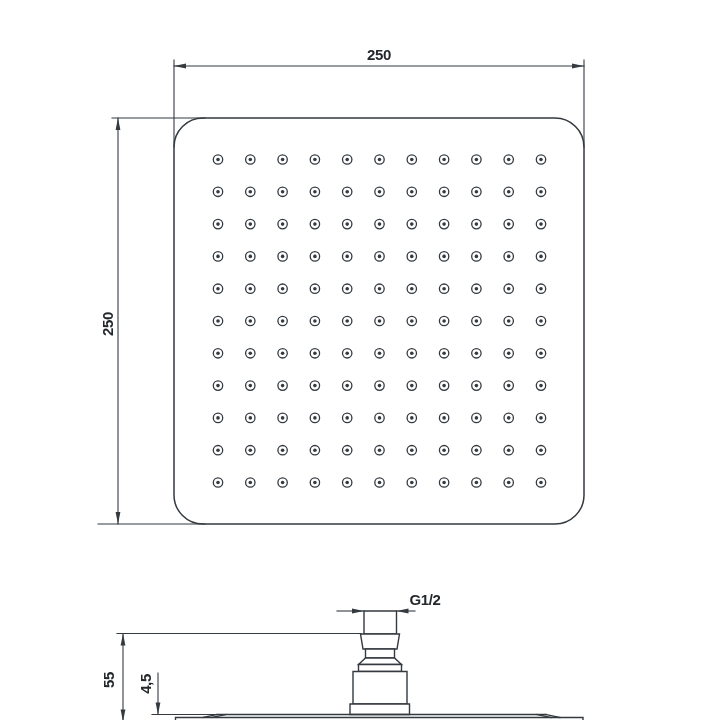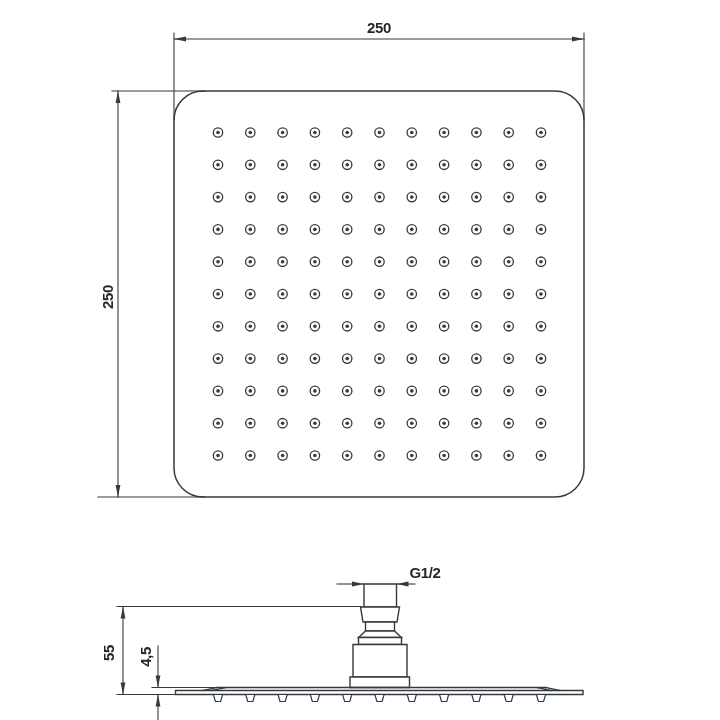--- a/index.html
+++ b/index.html
@@ -2,21 +2,21 @@
 <html style="--line: #343a40; --text: #24282d; --bg: #ffffff;"><head>
 <meta charset="utf-8">
 <style>
   :root { --line:#343a40; --text:#24282d; --bg:#ffffff; }
   html,body{ margin:0; padding:0; }
   body{
     width:720px; height:720px; background:var(--bg);
     font-family:"Liberation Sans", sans-serif;
     overflow:hidden;
   }
-  .canvas{ position:relative; width:720px; height:672px; background:var(--bg); }
+  .canvas{ position:relative; width:720px; height:672px; background:var(--bg);margin-top:27px; }
   svg{ display:block; }
   .outline{ stroke:var(--line); stroke-width:1.5; fill:var(--bg); }
   .shape{ stroke:var(--line); stroke-width:1.4; fill:var(--bg); }
   .edge{ stroke:var(--line); stroke-width:1.4; fill:none; stroke-linecap:square; }
   .thin{ stroke:var(--line); stroke-width:1.1; fill:none; stroke-linecap:square; }
   .arrow{ fill:var(--line); stroke:none; }
   .nozzle-ring{ stroke:var(--line); stroke-width:1.3; fill:var(--bg); }
   .nozzle-dot{ fill:var(--line); stroke:none; }
   .side-nozzle{ stroke:var(--line); stroke-width:1.2; fill:var(--bg); }
   .dim-text{

